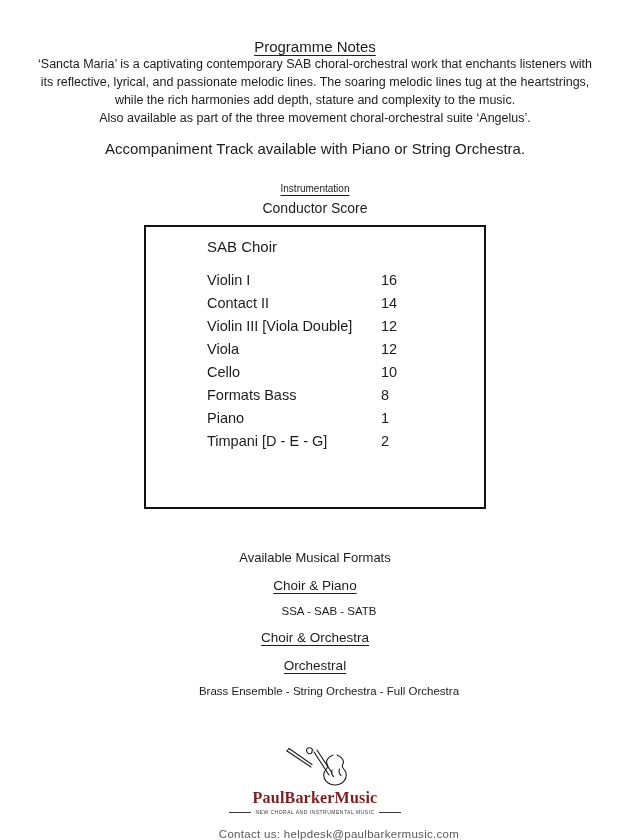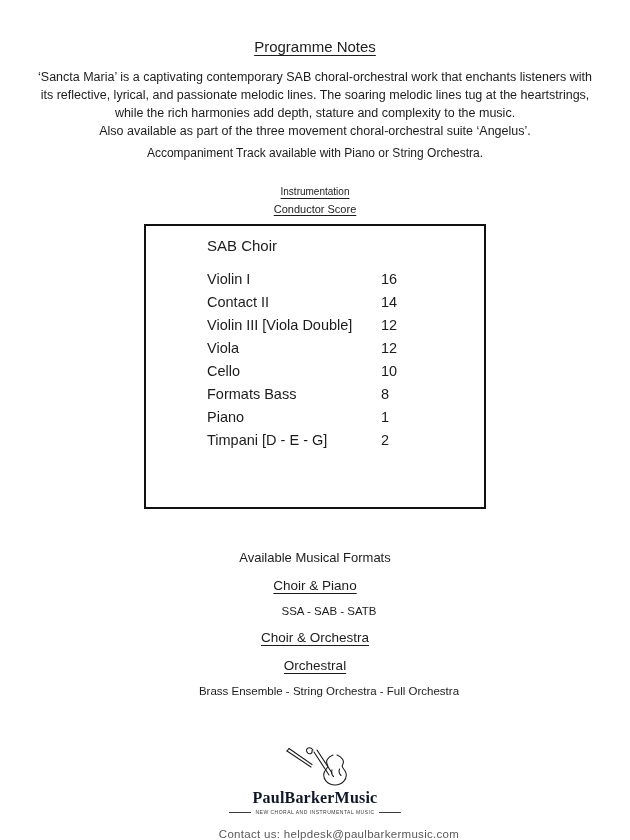--- a/index.html
+++ b/index.html
@@ -19,40 +19,38 @@
     align-items: center;
     text-align: center;
   }
   .doc-title {
     margin-top: 38px;
     font-size: 15px;
     text-decoration: underline;
     text-underline-offset: 3px;
   }
   .intro {
-    margin-top: 13px;
     font-size: 12.5px;
     line-height: 18px;
     width: 596px;
   }
   .accompaniment {
-    margin-top: 6px;
-    font-size: 12px;
+    margin-top: 13px;
+    font-size: 15px;
     text-align: center;
   }
   .instr-heading {
     margin-top: 26px;
     font-size: 10px;
     text-decoration: underline;
     text-underline-offset: 3px;
   }
   .instr-sub {
     margin-top: 6px;
-    font-size: 11px;
-    text-decoration: underline;
+    font-size: 14px;
     text-underline-offset: 2px;
   }
   .instr-box {
     margin-top: 9px;
     width: 342px;
     height: 289px;
     border: 2px solid #111111;
     text-align: left;
     padding: 11px 8px 0 61px;
   }
@@ -90,21 +88,21 @@
     display: flex;
     flex-direction: column;
     align-items: center;
   }
   .logo-icon { display: block; }
   .brand-name {
     margin-top: 2px;
     font-family: "Liberation Serif", serif;
     font-weight: bold;
     font-size: 16px;
-    color: #0f172a;
+    color: #7f1d1d;
     letter-spacing: 0.2px;
   }
   .brand-tagline {
     margin-top: 2px;
     display: flex;
     align-items: center;
     gap: 4px;
     font-size: 5px;
     letter-spacing: 0.5px;
     color: #3a3a3a;

